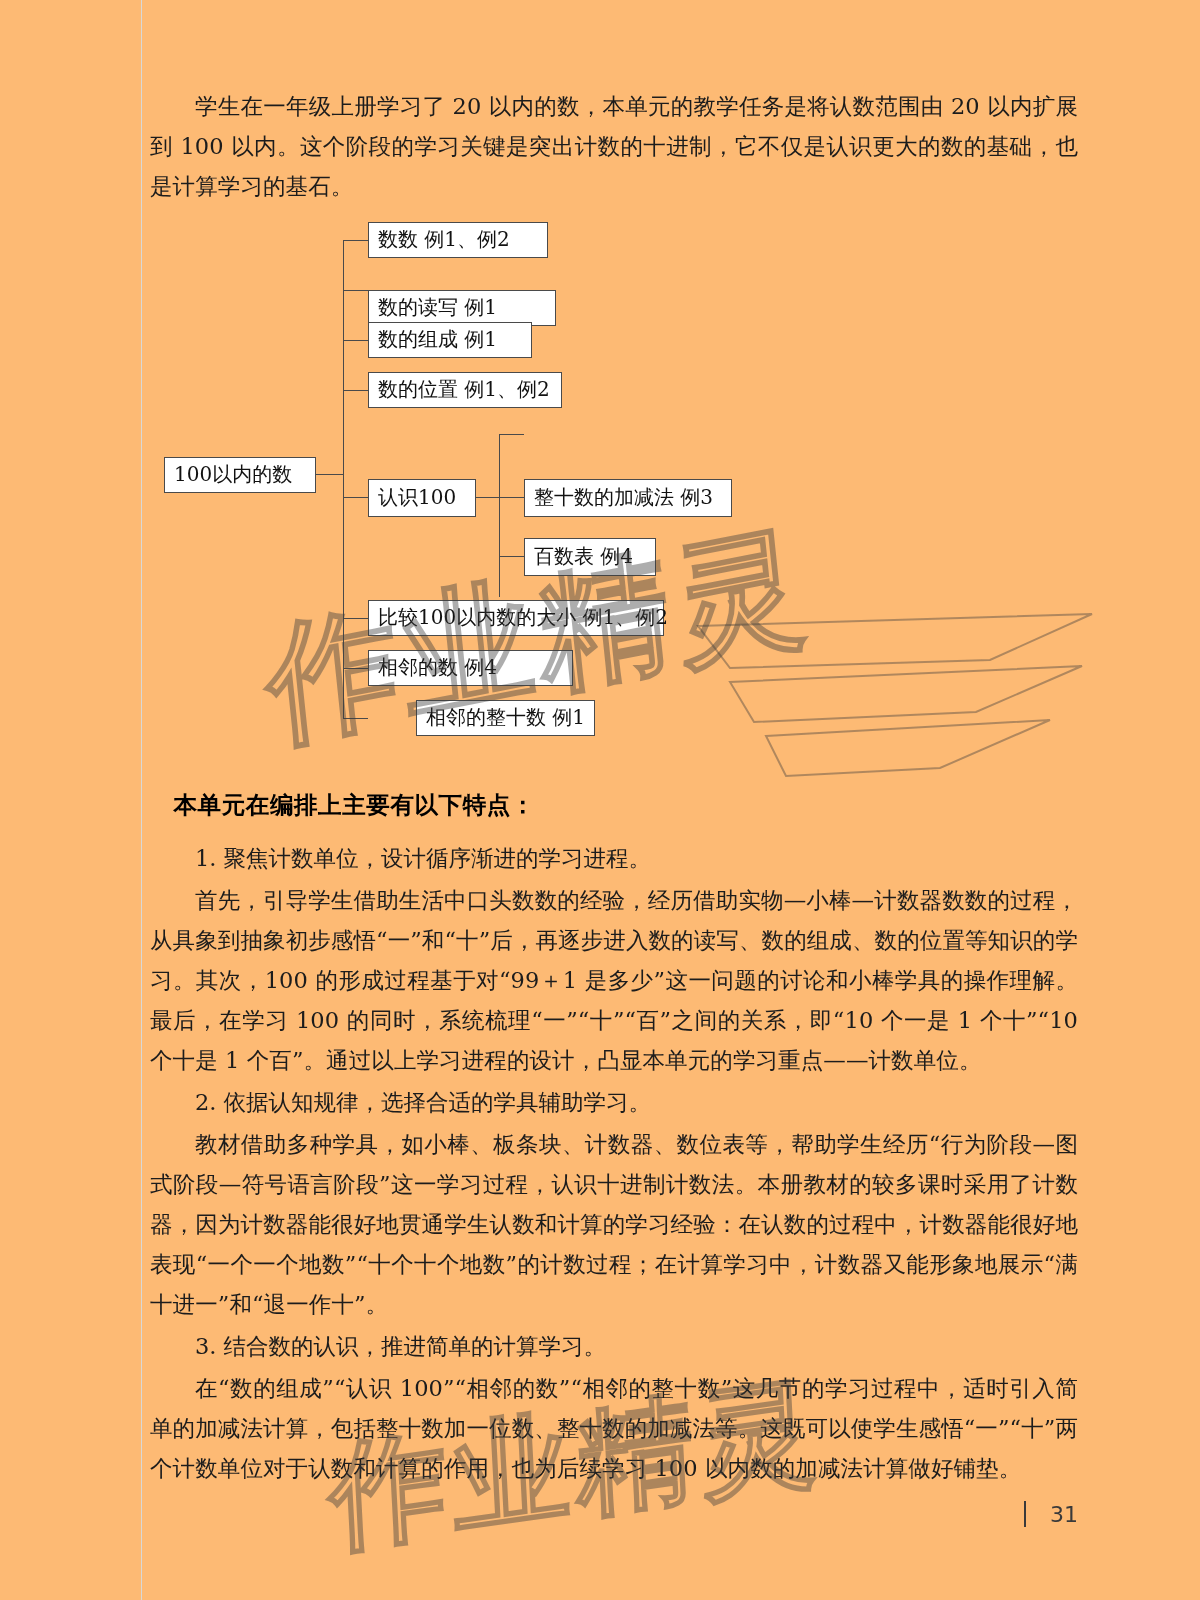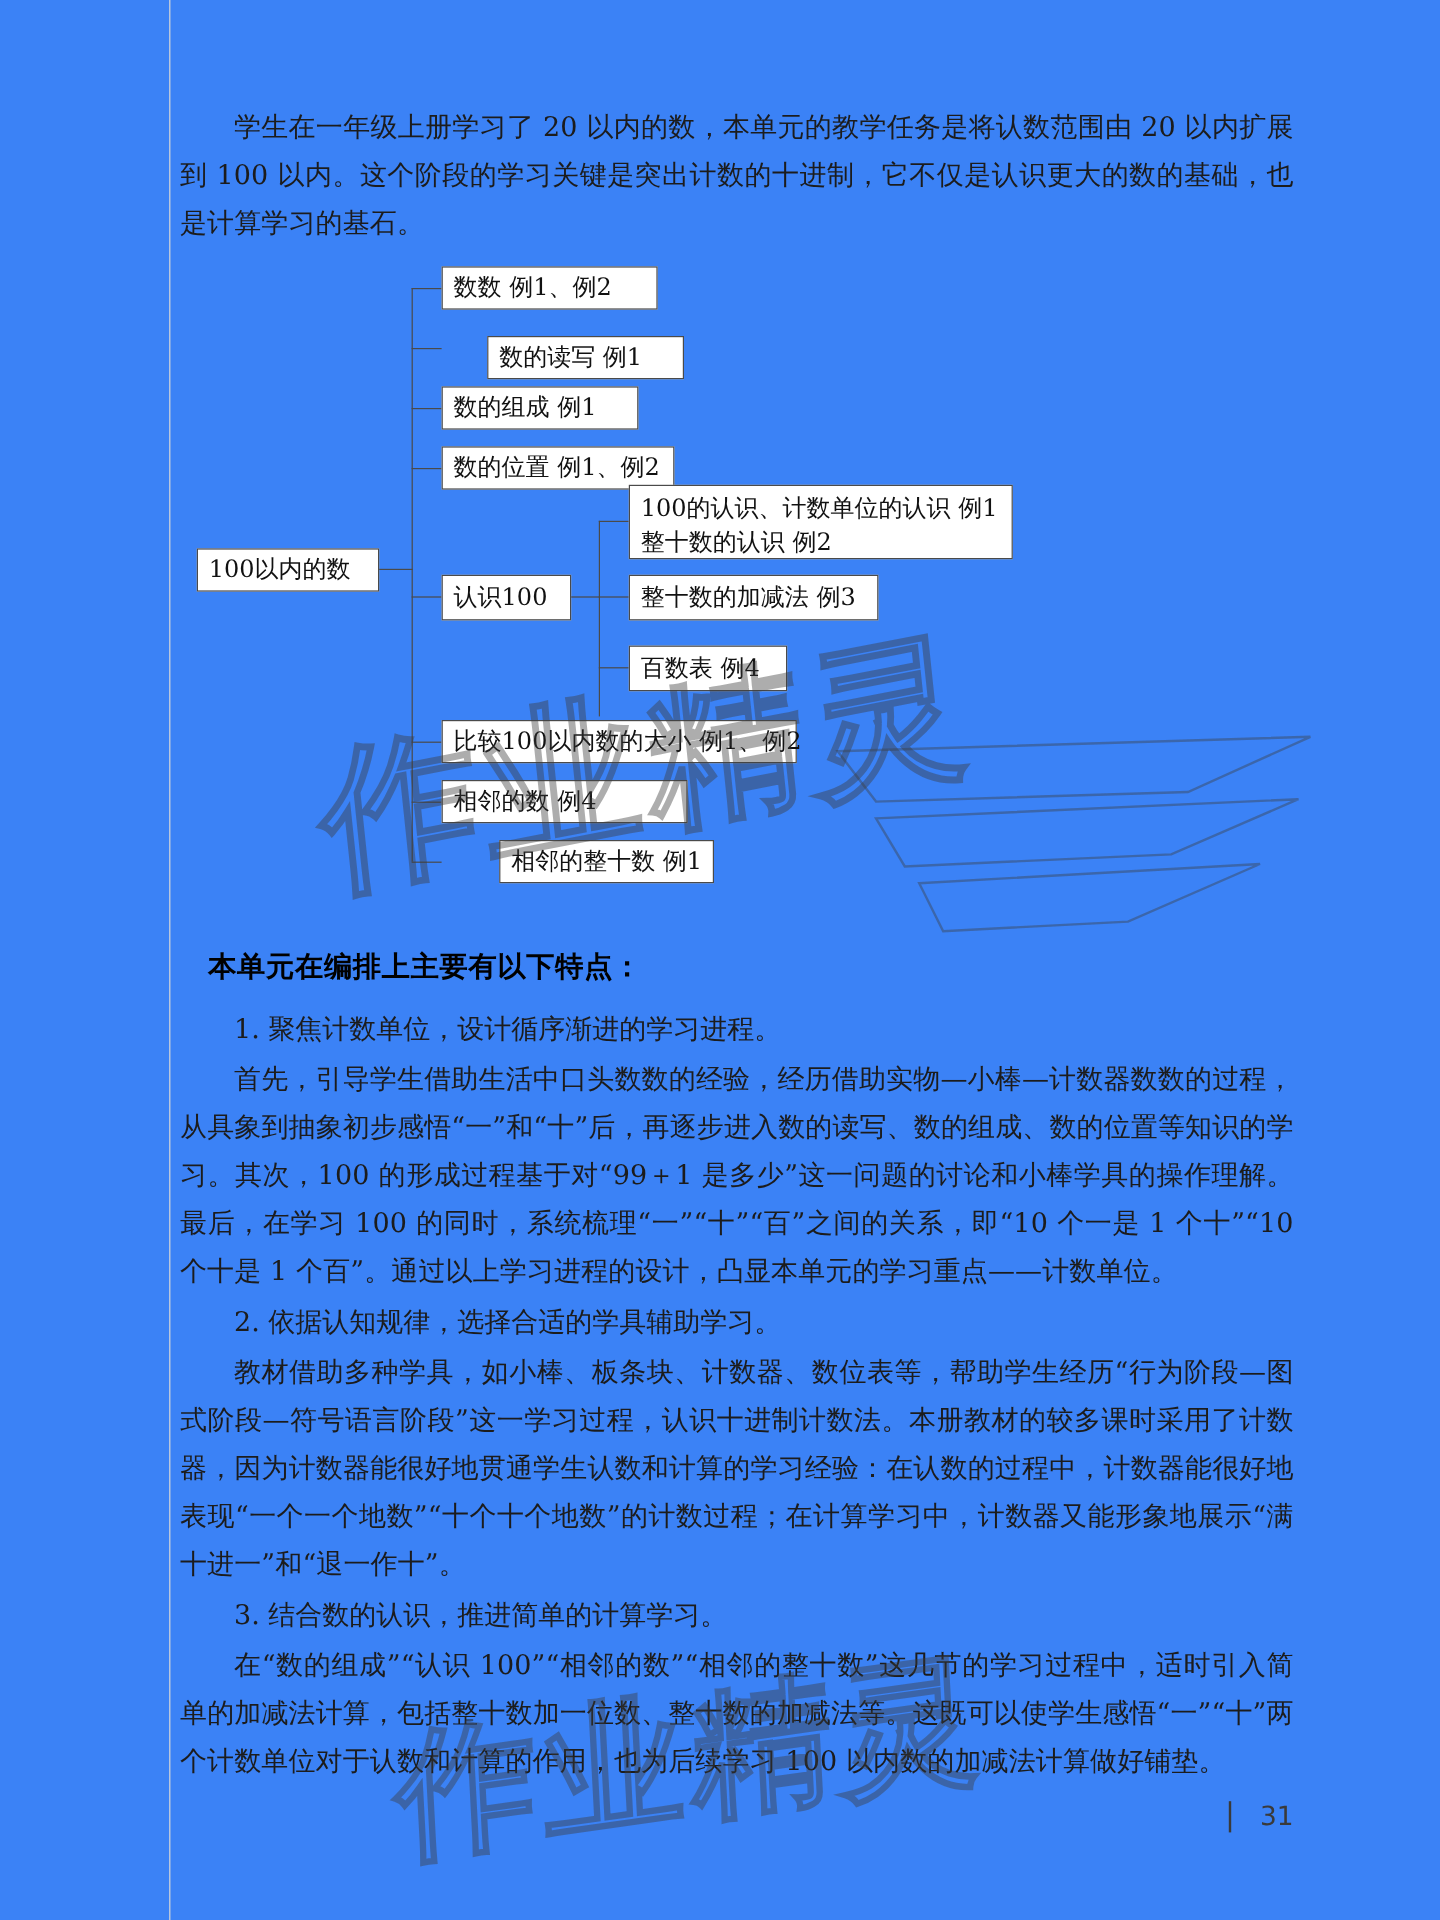--- a/index.html
+++ b/index.html
@@ -12,21 +12,21 @@
     height: 1600px;
     position: relative;
     overflow: hidden;
     font-family: "DejaVu Serif", "Liberation Serif", serif;
     color: #1a1a1a;
   }
 
   .page {
     position: absolute;
     inset: 0;
-    background: #3b82f6;
+    background: #fdba74;
   }
 
   
   .left-rule {
     position: absolute;
     left: 141px;
     top: 0px;
     width: 1px;
     height: 1600px;
     background: #d8d8d6;
@@ -199,39 +199,35 @@
         <div class="node" style="left:14px; top:245px; width:152px; height:36px;">100以内的数</div>
 
         <div class="conn h" style="left:166px; top:262px; width:28px;"></div>
 
         <div class="conn v" style="left:193px; top:28px; height:478px;"></div>
 
         <div class="conn h" style="left:193px; top:28px; width:25px;"></div>
         <div class="node" style="left:218px; top:10px; width:180px; height:36px;">数数  例1、例2</div>
 
         <div class="conn h" style="left:193px; top:78px; width:25px;"></div>
-        <div class="node" style="left:218px; top:68px; width:164px; height:36px;margin-left:38px;">数的读写  例1</div>
+        <div class="node" style="left:218px; top:78px; width:188px; height:36px;">数的读写  例1</div>
 
         <div class="conn h" style="left:193px; top:128px; width:25px;"></div>
         <div class="node" style="left:218px; top:110px; width:164px; height:36px;">数的组成  例1</div>
 
         <div class="conn h" style="left:193px; top:178px; width:25px;"></div>
         <div class="node" style="left:218px; top:160px; width:194px; height:36px;">数的位置  例1、例2</div>
 
         <div class="conn h" style="left:193px; top:285px; width:25px;"></div>
         <div class="node" style="left:218px; top:267px; width:108px; height:38px;">认识100</div>
 
         <div class="conn h" style="left:326px; top:285px; width:24px;"></div>
         <div class="conn v" style="left:349px; top:222px; height:163px;"></div>
 
         <div class="conn h" style="left:349px; top:222px; width:25px;"></div>
-        <div class="node multi" style="left:374px; top:192px; width:320px; height:62px;">
-          <span class="ln">100的认识、计数单位的认识  例1</span>
-          <span class="ln">整十数的认识  例2</span>
-        </div>
 
         <div class="conn h" style="left:349px; top:285px; width:25px;"></div>
         <div class="node" style="left:374px; top:267px; width:208px; height:38px;">整十数的加减法  例3</div>
 
         <div class="conn h" style="left:349px; top:344px; width:25px;"></div>
         <div class="node" style="left:374px; top:326px; width:132px; height:38px;">百数表  例4</div>
 
         <div class="conn h" style="left:193px; top:406px; width:25px;"></div>
         <div class="node" style="left:218px; top:388px; width:296px; height:36px;">比较100以内数的大小  例1、例2</div>
 

